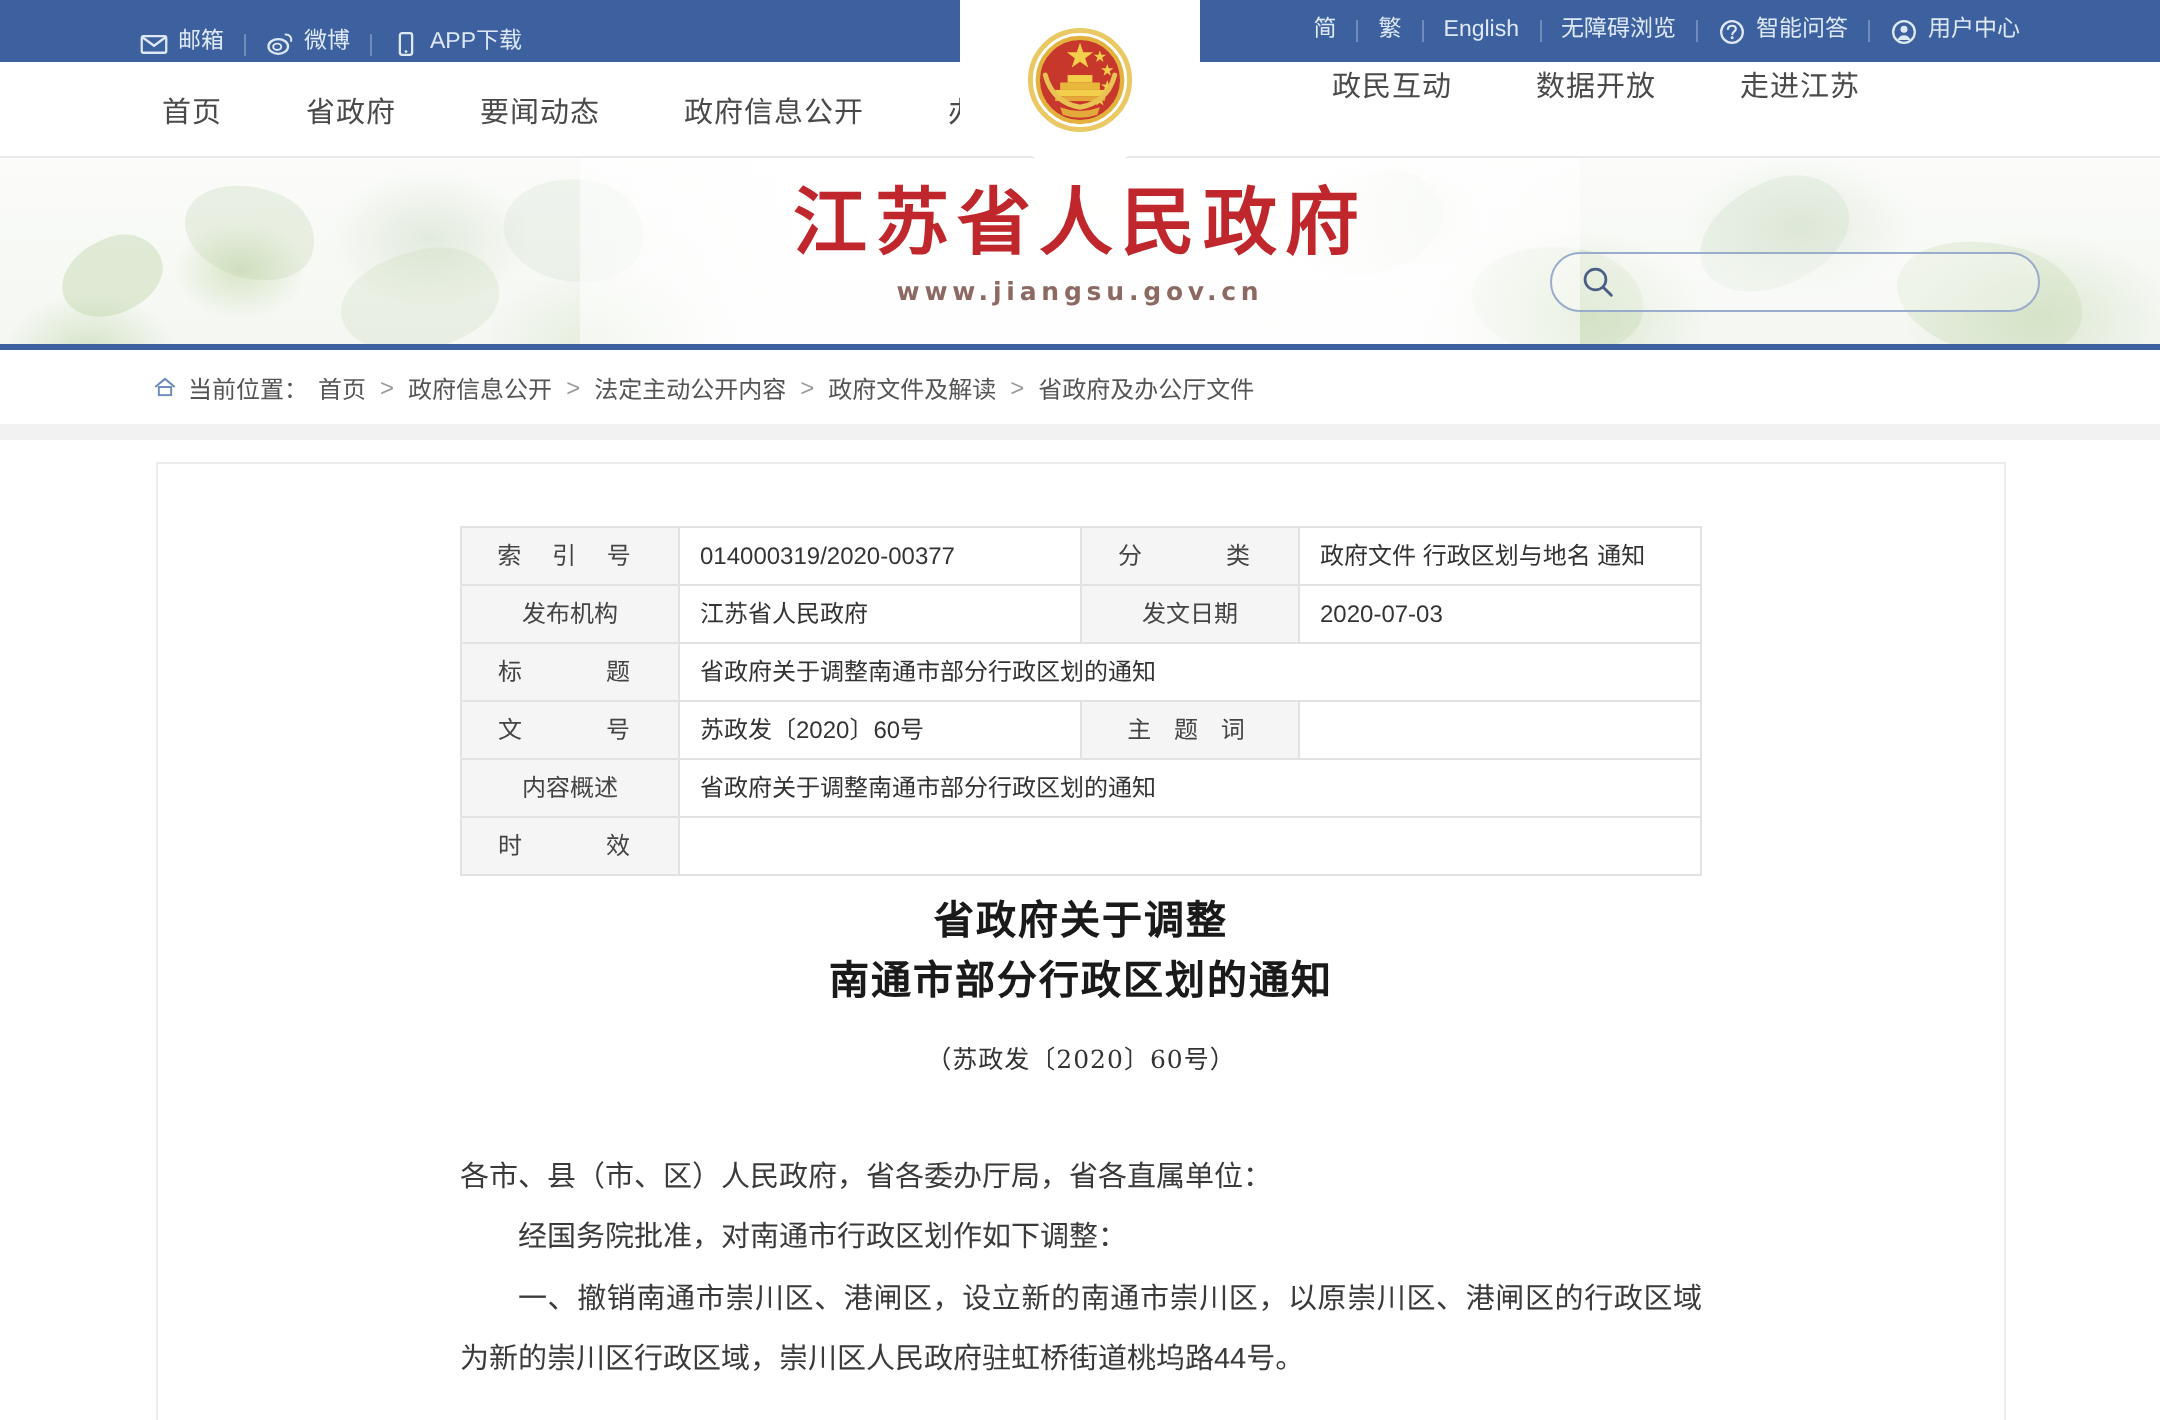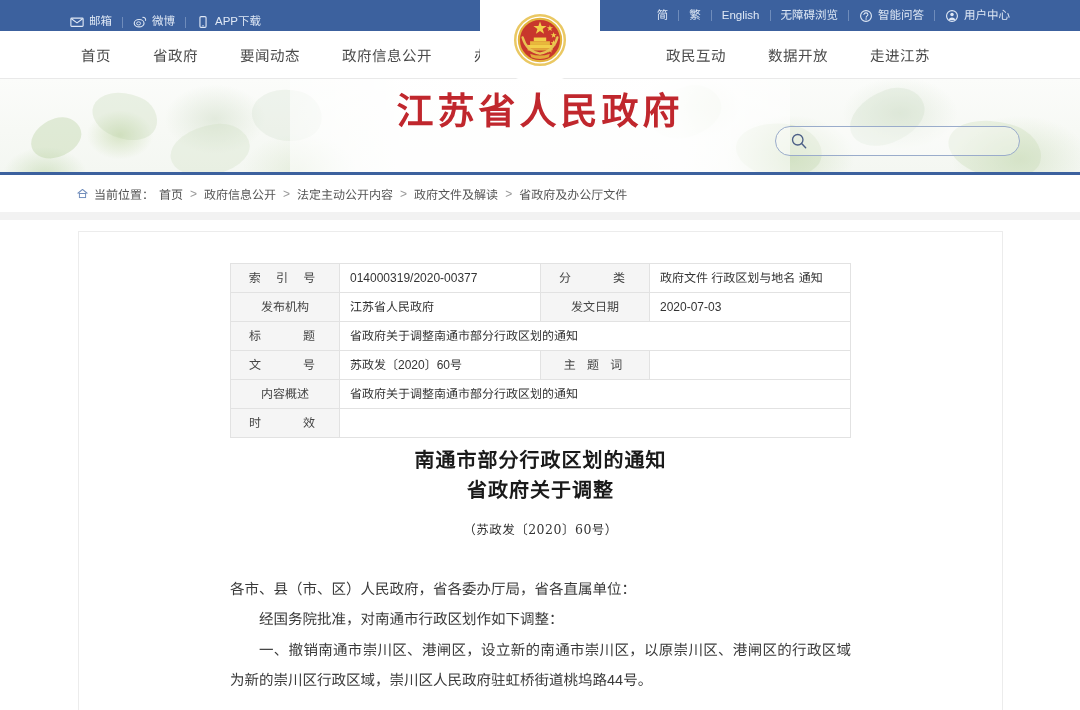--- a/index.html
+++ b/index.html
@@ -29,21 +29,21 @@
   .tb-sep{width:1px;height:11px;background:#6f8cbb;}
   .tb-ico{display:inline-block;width:14px;height:14px;flex:0 0 14px;}
   .tb-ico svg{display:block;width:14px;height:14px;}
 
   
   .nav{
     position:relative;height:47px;background:#ffffff;
     border-bottom:1px solid #e9e9e9;z-index:2;
   }
   .nav-left{position:absolute;left:60px;top:0;height:47px;display:flex;align-items:center;}
-  .nav-right{position:absolute;left:645px;top:0;height:47px;display:flex;align-items:center;}
+  .nav-right{position:absolute;left:645px;top:0;height:47px;display:flex;}
   .nav-item{
     font-size:14.5px;color:#4a4a4a;padding:0 21px;white-space:nowrap;cursor:pointer;
     letter-spacing:.5px;
   }
 
   
   .emblem-badge{
     position:absolute;left:480px;top:0;width:120px;height:88px;
     background:#ffffff;z-index:3;
     -webkit-clip-path:polygon(0 0,100% 0,100% 72%,50% 100%,0 72%);
@@ -281,20 +281,21 @@
     <div class="leaf" style="left:170px;top:46px;width:80px;height:50px;background:rgba(200,218,186,.28);transform:rotate(-8deg);"></div>
     <div class="leaf" style="left:252px;top:10px;width:70px;height:52px;background:rgba(206,222,200,.26);transform:rotate(14deg);"></div>
     <div class="leaf" style="left:650px;top:8px;width:72px;height:50px;background:rgba(192,214,172,.26);transform:rotate(-14deg);"></div>
     <div class="leaf" style="left:736px;top:44px;width:86px;height:54px;background:rgba(178,206,154,.24);transform:rotate(10deg);"></div>
     <div class="leaf" style="left:848px;top:12px;width:78px;height:52px;background:rgba(202,218,194,.28);transform:rotate(-20deg);"></div>
     <div class="leaf" style="left:948px;top:42px;width:94px;height:56px;background:rgba(188,212,166,.26);transform:rotate(16deg);"></div>
     <div class="banner-veil"></div>
 
     <div class="site-title">
       <div class="cn">江苏省人民政府</div>
+      <div class="url">www.jiangsu.gov.cn</div>
     </div>
   </div>
 
   <div class="search-wrap">
     <div class="search-box">
       <button class="search-btn">
         <svg viewBox="0 0 20 20" width="18" height="18">
           <circle cx="8.6" cy="8.6" r="5.8" fill="none" stroke="#4b5f86" stroke-width="1.5"></circle>
           <line x1="12.9" y1="12.9" x2="17.4" y2="17.4" stroke="#4b5f86" stroke-width="1.6" stroke-linecap="round"></line>
         </svg>
@@ -356,22 +357,22 @@
         </tr>
         <tr>
           <td class="k sp">时　　效</td>
           <td class="v" colspan="3"></td>
         </tr>
       </tbody>
     </table>
 
     <div class="doc">
       <div class="doc-title">
+        <div>省政府关于调整</div>
         <div>南通市部分行政区划的通知</div>
-        <div>省政府关于调整</div>
       </div>
       <div class="doc-num">（苏政发〔2020〕60号）</div>
       <div class="doc-body">
         <p>各市、县（市、区）人民政府，省各委办厅局，省各直属单位：</p>
         <p class="ind">经国务院批准，对南通市行政区划作如下调整：</p>
         <p class="ind">一、撤销南通市崇川区、港闸区，设立新的南通市崇川区，以原崇川区、港闸区的行政区域为新的崇川区行政区域，崇川区人民政府驻虹桥街道桃坞路44号。</p>
       </div>
     </div>
 
   </div>

